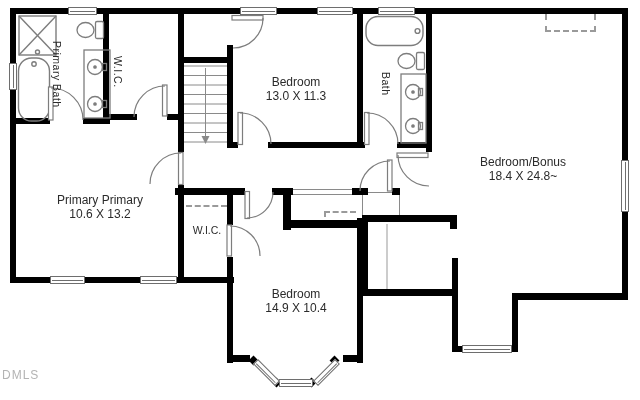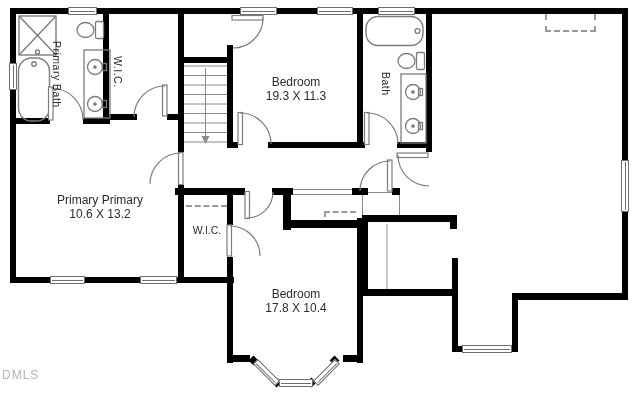--- a/index.html
+++ b/index.html
@@ -187,26 +187,30 @@
         <path d="M 398 155 A 31 31 0 0 0 429 186"></path>
     </g>
   </svg>
 
   <div class="vlbl" style="left:51px;top:41px;height:80px;">Primary Bath</div>
   <div class="vlbl" style="left:112px;top:56px;height:40px;">W.I.C.</div>
   <div class="vlbl" style="left:380px;top:72px;height:40px;">Bath</div>
 
   <div class="lbl" style="left:233px;top:75px;width:126px;">
     <span>Bedroom</span><br>
-    <span>19.3 X 11.3</span>
+    <span>13.0 X 11.3</span>
+  </div>
+  <div class="lbl" style="left:433px;top:155px;width:180px;">
+    <span>Bedroom/Bonus</span><br>
+    <span>18.4 X 24.8~</span>
   </div>
   <div class="lbl" style="left:18px;top:193px;width:164px;">
     <span>Primary Primary</span><br>
     <span>10.6 X 13.2</span>
   </div>
   <div class="lbl" style="left:184px;top:223px;width:46px;font-size:10.5px;">W.I.C.</div>
   <div class="lbl" style="left:234px;top:287px;width:124px;">
     <span>Bedroom</span><br>
-    <span>17.8 X 10.4</span>
+    <span>14.9 X 10.4</span>
   </div>
 
   <div class="wm" style="left:2px;top:368px;">DMLS</div>
 </div>
 
 </body></html>

